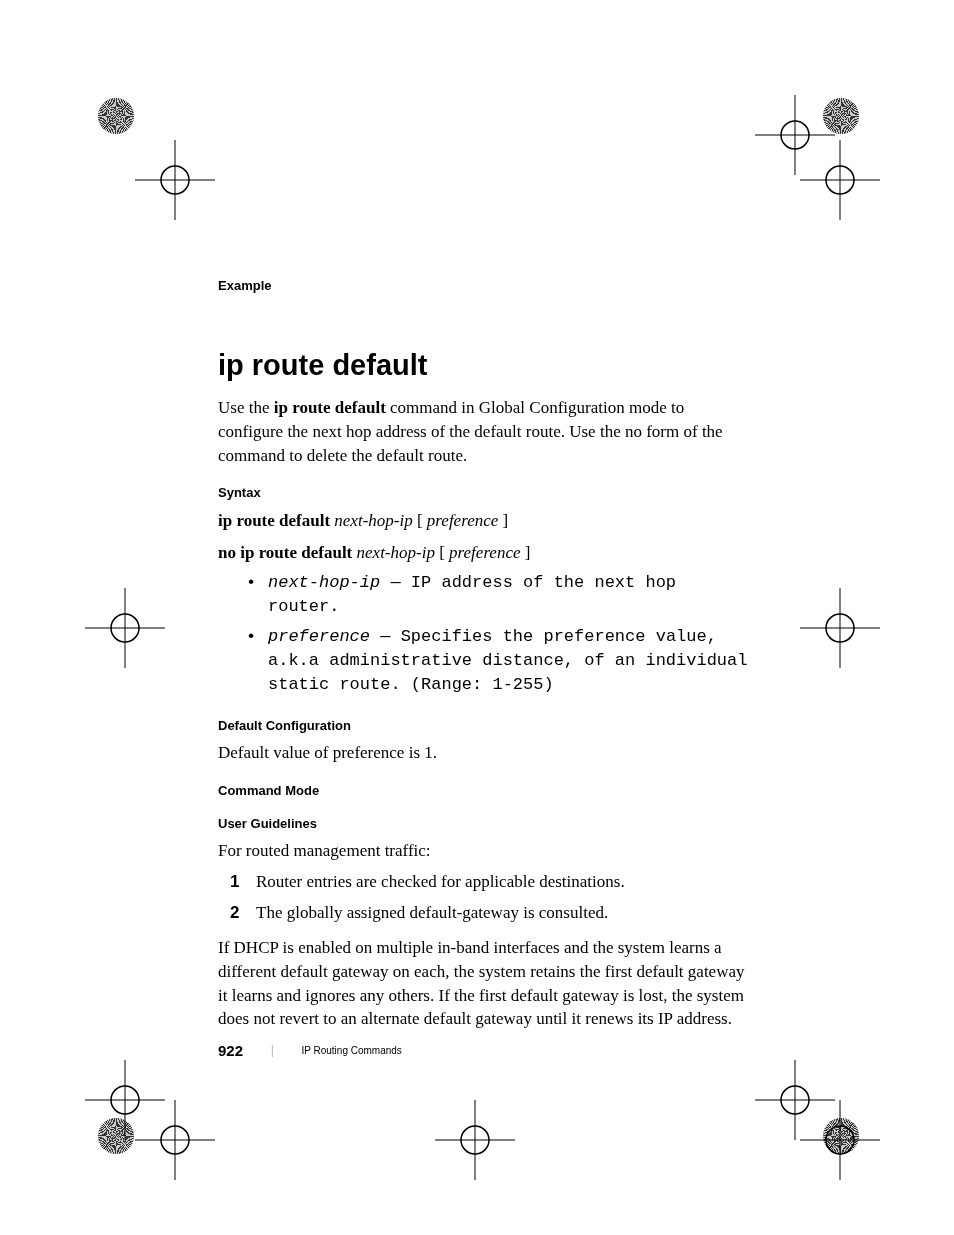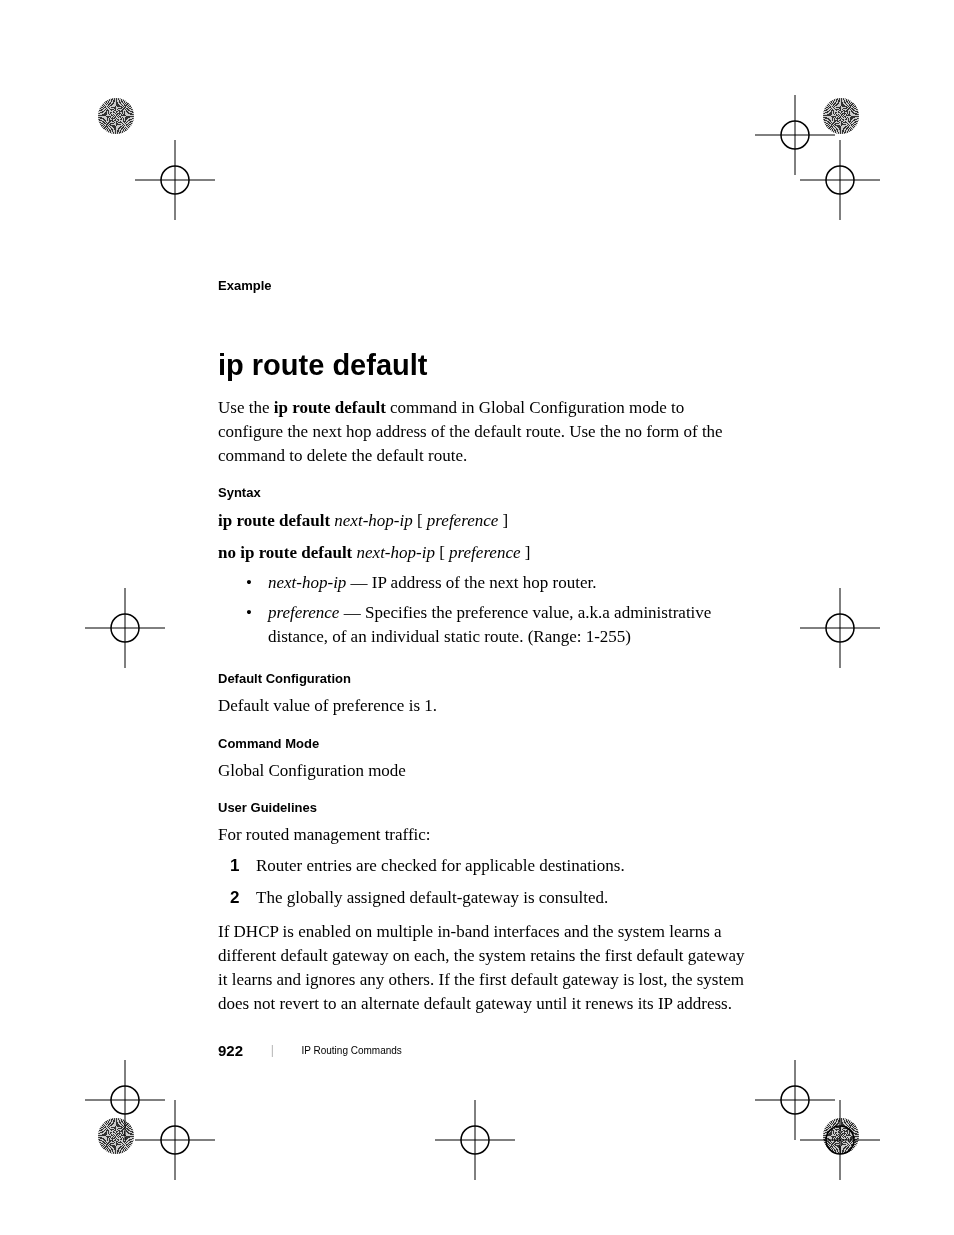--- a/index.html
+++ b/index.html
@@ -48,20 +48,21 @@
     }
     .syntax-line {
       font-size: 17px;
       line-height: 1.5;
       margin-bottom: 6px;
     }
     .bullet-list {
       list-style: none;
       margin-top: 6px;
       margin-bottom: 22px;
+      font-family: Liberation Mono, monospace;
     }
     .bullet-list li {
       font-size: 17px;
       line-height: 1.4;
       position: relative;
       padding-left: 50px;
       margin-bottom: 6px;
     }
     .bullet-list li::before {
       content: "•";
@@ -237,21 +238,20 @@
   </p>
   <ul class="bullet-list">
     <li><span class="italic">next-hop-ip</span><span> — IP address of the next hop router.</span></li>
     <li><span class="italic">preference</span><span> — Specifies the preference value, a.k.a administrative distance, of an individual static route. (Range: 1-255)</span></li>
   </ul>
 
   <div class="section-heading">Default Configuration</div>
   <p class="body-text">Default value of preference is 1.</p>
 
   <div class="section-heading">Command Mode</div>
-  <p class="body-text">Global Configuration mode</p>
 
   <div class="section-heading">User Guidelines</div>
   <p class="body-text">For routed management traffic:</p>
   <ol class="numbered-list">
     <li><span class="num-label">1</span><span>Router entries are checked for applicable destinations.</span></li>
     <li><span class="num-label">2</span><span>The globally assigned default-gateway is consulted.</span></li>
   </ol>
   <p class="body-text">If DHCP is enabled on multiple in-band interfaces and the system learns a different default gateway on each, the system retains the first default gateway it learns and ignores any others. If the first default gateway is lost, the system does not revert to an alternate default gateway until it renews its IP address.</p>
 
 </div>

